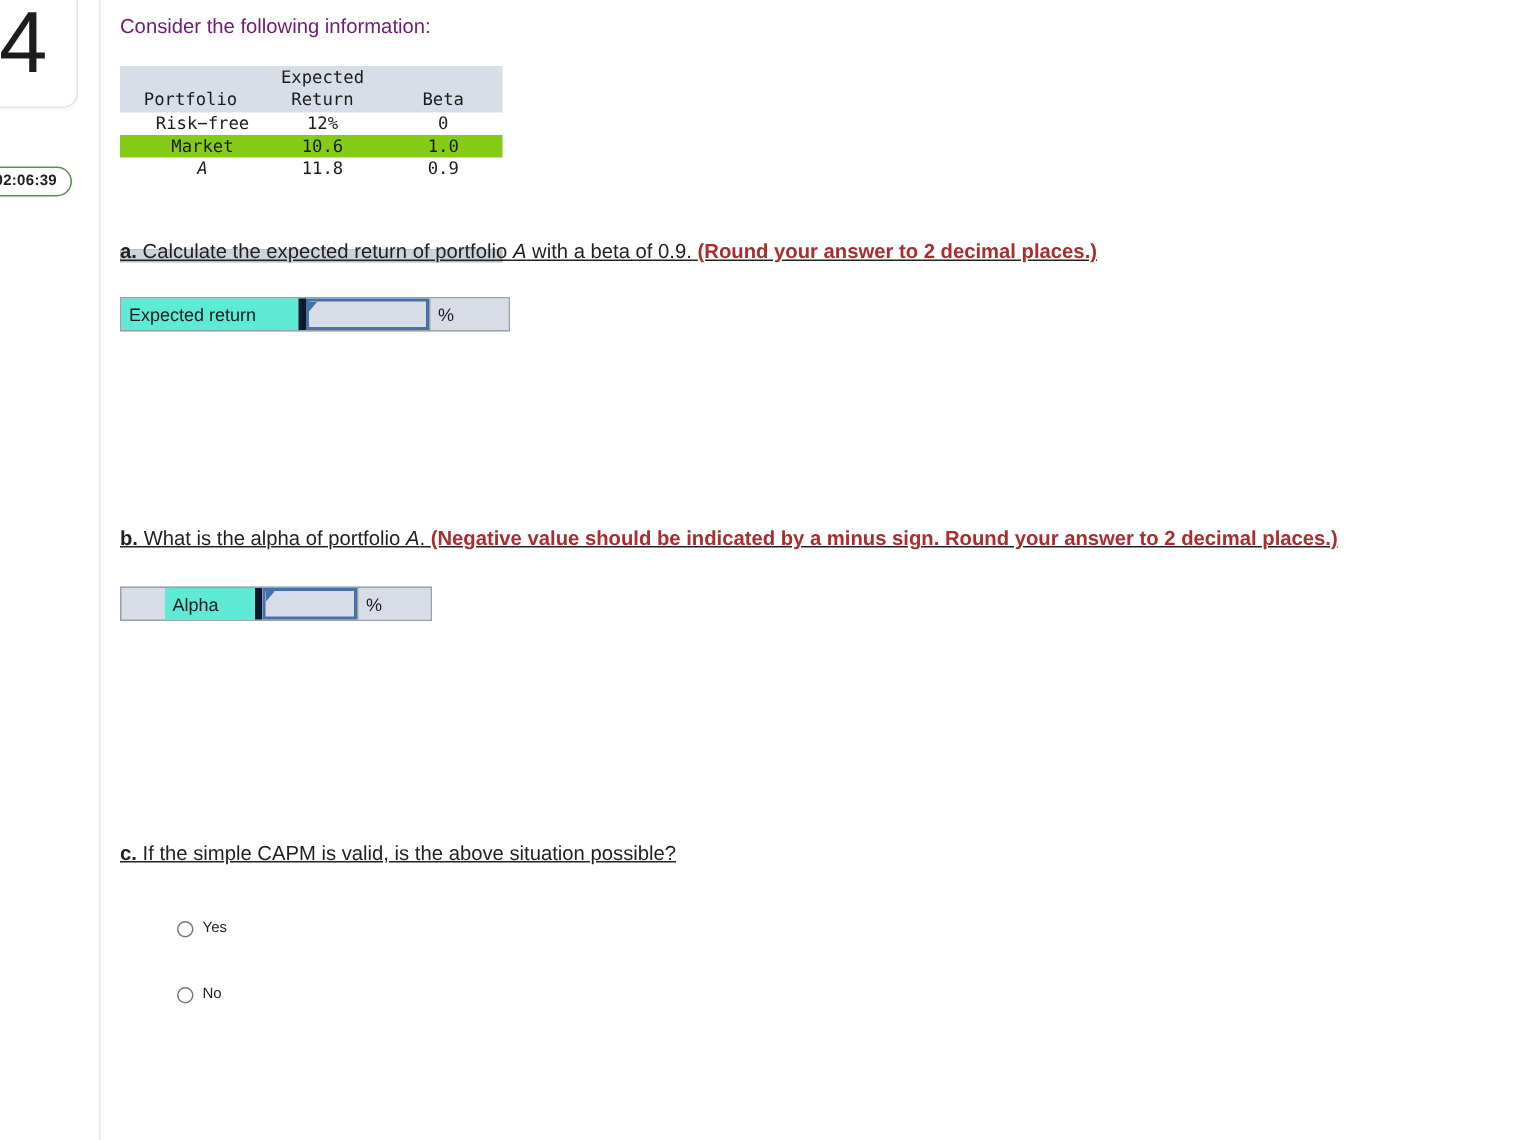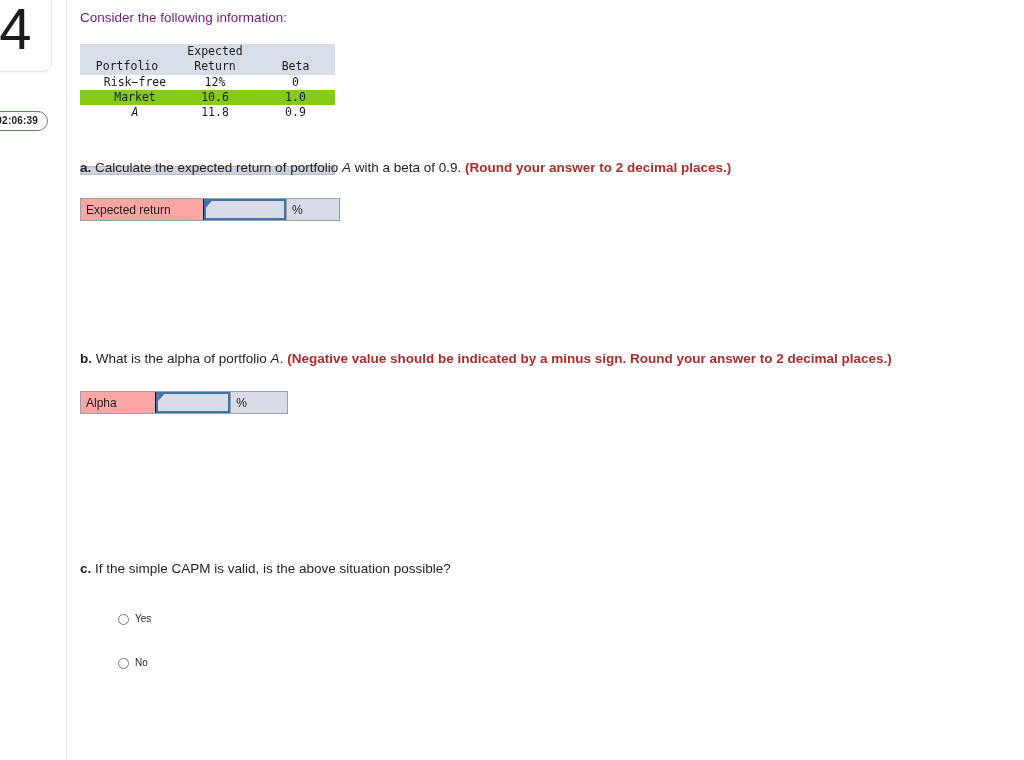--- a/index.html
+++ b/index.html
@@ -161,20 +161,21 @@
     background: #ccd3de;
     border-right: 1px solid #b0b6c0;
     box-sizing: border-box;
   }
 
   
   .qblock {
     position: absolute;
     left: 0;
     width: 880px;
+    text-decoration: underline;
   }
   .qtext {
     font-size: 13.5px;
     line-height: 19px;
     color: #1f1f1f;
   }
   .qlabel {
     font-weight: 700;
   }
   .emph-red {
@@ -191,23 +192,23 @@
     align-items: stretch;
     height: 23px;
     box-sizing: border-box;
   }
   .answer-label {
     display: flex;
     align-items: center;
     padding-left: 5px;
     font-size: 12px;
     color: #1c1c1c;
-    border-right: 1px solid #0f172a;
-    box-sizing: border-box;
-    background: #fca5a5;
+    border-right: 5px solid #0f172a;
+    box-sizing: border-box;
+    background: #5eead4;
   }
   .answer-input-cell {
     position: relative;
     box-sizing: border-box;
     background: #d7dce6;
     border-right: 1px solid #9aa1ab;
   }
   .answer-input-cell input {
     position: absolute;
     left: 0; top: 0;
@@ -332,21 +333,21 @@
       <div class="answer-unit" style="width:48px;">%</div>
     </div>
   </div>
 
   <div class="qblock" style="top:349px;">
     <div class="qtext" style="width:868px;">
       <span class="qlabel">b.</span><span> What is the alpha of portfolio </span><span class="ital-inline">A</span><span>. </span><span class="emph-red">(Negative value should be indicated by a minus sign. Round your answer to 2 decimal places.)</span>
     </div>
 
     <div class="answer-grid" style="margin-top:23px; width:208px;">
-      <div class="answer-label" style="width:77px;">Alpha</div>
+      <div class="answer-label" style="width:77px;margin-left:29px;">Alpha</div>
       <div class="answer-input-cell" style="width:77px;">
         <input type="text" value="" style="">
         <span class="cell-flag"></span>
       </div>
       <div class="answer-unit" style="width:52px;">%</div>
     </div>
   </div>
 
   <div class="qblock" style="top:559px;">
     <div class="qtext">

